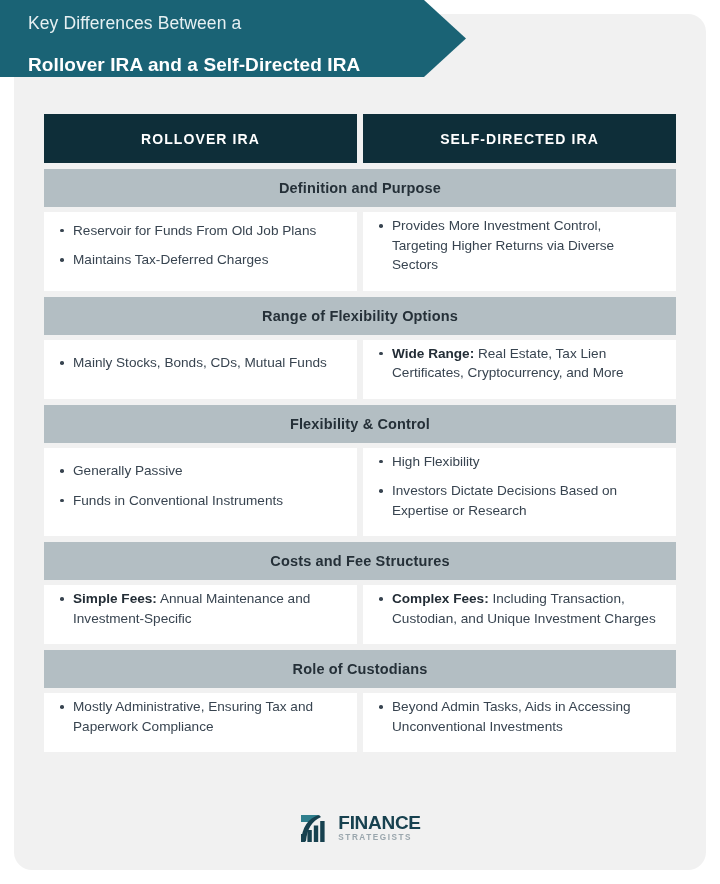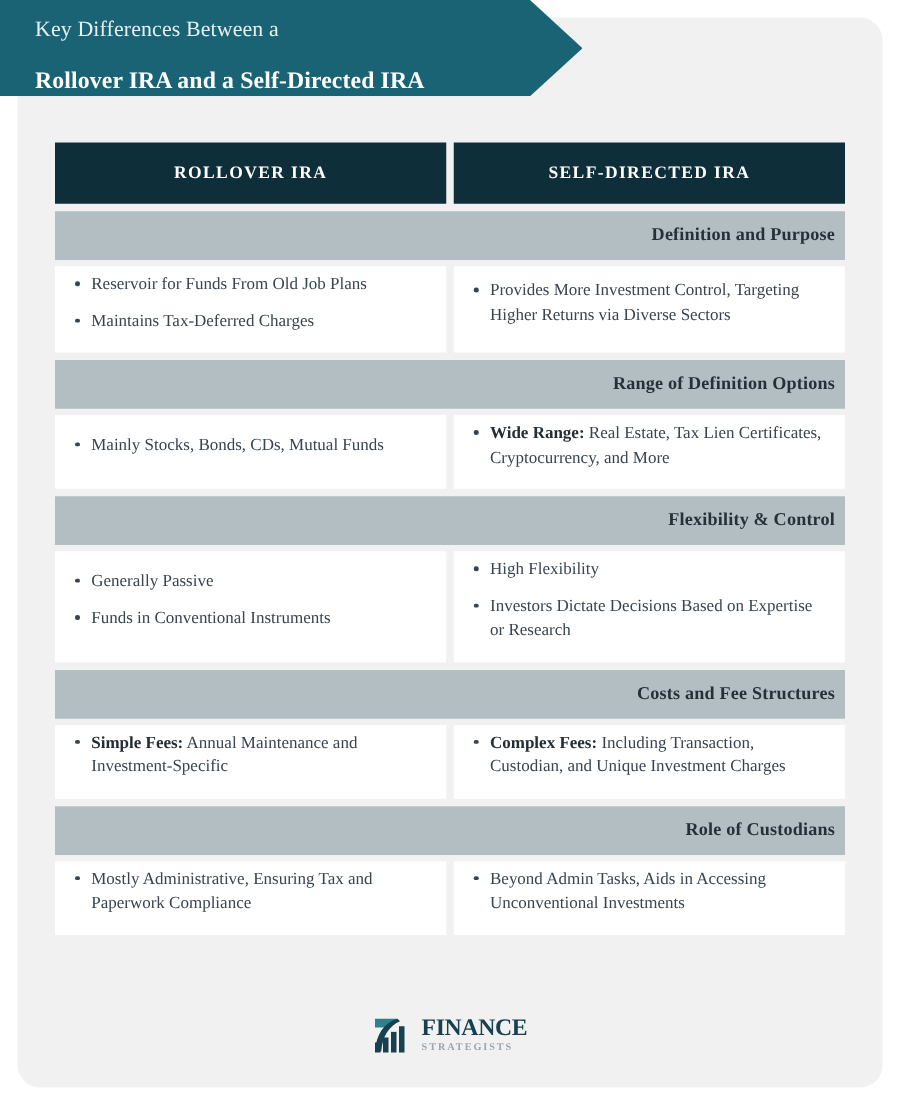--- a/index.html
+++ b/index.html
@@ -12,21 +12,20 @@
     height: 884px;
     font-family: "Liberation Sans", sans-serif;
     -webkit-font-smoothing: antialiased;
   }
   .page {
     position: relative;
     width: 720px;
     height: 884px;
     background: #ffffff;
     overflow: hidden;
-    font-family: Liberation Serif, serif;
   }
   
   .panel {
     position: absolute;
     left: 14px;
     top: 14px;
     width: 692px;
     height: 856px;
     background: #f1f1f1;
     border-radius: 18px;
@@ -81,21 +80,21 @@
     letter-spacing: 1.1px;
     text-align: center;
     padding: 17px 6px 16px;
     box-sizing: border-box;
   }
   .band {
     background: #b3bec3;
     color: #253038;
     font-size: 14.5px;
     font-weight: 700;
-    text-align: right;
+    text-align: center;
     padding: 11px 8px 11px;
     margin-top: 6px;
     letter-spacing: 0.15px;
   }
   .row-body {
     display: flex;
     gap: 6px;
     margin-top: 5px;
   }
   .cell {
@@ -203,21 +202,21 @@
               <li><span>Reservoir for Funds From Old Job Plans</span></li>
               <li><span>Maintains Tax-Deferred Charges</span></li>
             </ul>
           </div>
           <div class="cell">
             <ul>
               <li><span>Provides More Investment Control, Targeting Higher Returns via Diverse Sectors</span></li>
             </ul>
           </div>
         </div>
-        <div class="band">Range of Definition Options</div>
+        <div class="band">Range of Flexibility Options</div>
         <div class="row-body">
           <div class="cell">
             <ul>
               <li><span>Mainly Stocks, Bonds, CDs, Mutual Funds</span></li>
             </ul>
           </div>
           <div class="cell">
             <ul>
               <li><b>Wide Range:</b><span> Real Estate, Tax Lien Certificates, Cryptocurrency, and More</span></li>
             </ul>

